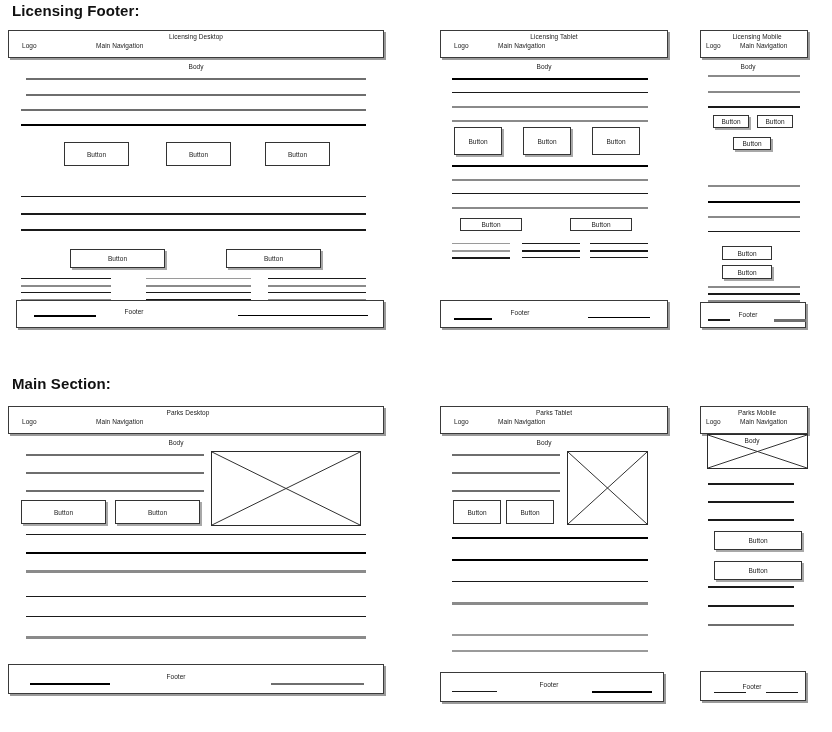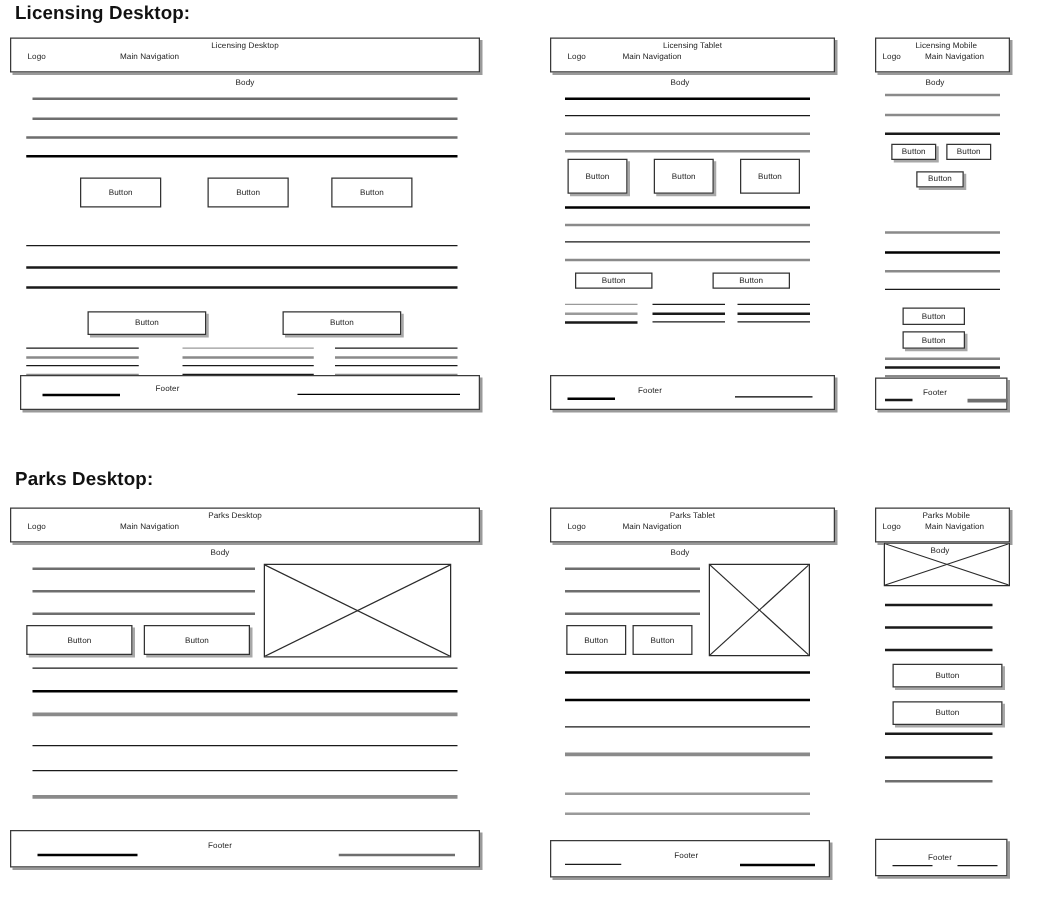--- a/index.html
+++ b/index.html
@@ -38,21 +38,21 @@
   .btn.sh{box-shadow:2px 2px 0 0 #a8a8a8;}
   
   .imgbox{position:absolute;box-sizing:border-box;border:1px solid #2b2b2b;background:#fff;}
   .imgbox svg{display:block;width:100%;height:100%;}
   .imgbox svg line{stroke:#2b2b2b;stroke-width:1;}
 </style>
 </head>
 <body>
 
 <div id="root">
-    <div class="section-title" style="left: 12px; top: 2px;">Licensing Desktop:</div>
+    <div class="section-title" style="left: 12px; top: 2px;">Licensing Footer:</div>
     <div class="wire" style="left: 8px; top: 30px; width: 376px; height: 295px;">
       <div class="chrome" style="left: 0px; top: 0px; width: 376px; height: 28px;"></div>
       <div class="lbl c" style="left: 188px; top: 3px;">Licensing Desktop</div>
       <div class="lbl" style="left: 14px; top: 12px;">Logo</div>
       <div class="lbl" style="left: 88px; top: 12px;">Main Navigation</div>
       <div class="lbl c" style="left: 188px; top: 33px;">Body</div>
       <div class="rule" style="left: 18px; top: 48px; width: 340px; height: 1.5px; background: rgb(110, 110, 110);"></div>
       <div class="rule" style="left: 18px; top: 64px; width: 340px; height: 1.5px; background: rgb(110, 110, 110);"></div>
       <div class="rule" style="left: 13px; top: 79px; width: 345px; height: 2px; background: rgb(110, 110, 110);"></div>
       <div class="rule" style="left: 13px; top: 94px; width: 345px; height: 2px; background: rgb(0, 0, 0);"></div>
@@ -133,21 +133,21 @@
       <div class="btn" style="left: 22px; top: 216px; width: 50px; height: 14px;">Button</div>
       <div class="btn sh" style="left: 22px; top: 235px; width: 50px; height: 14px;">Button</div>
       <div class="rule" style="left: 8px; top: 256px; width: 92px; height: 2px; background: rgb(138, 138, 138);"></div>
       <div class="rule" style="left: 8px; top: 263px; width: 92px; height: 1.5px; background: rgb(26, 26, 26);"></div>
       <div class="rule" style="left: 8px; top: 270px; width: 92px; height: 1.5px; background: rgb(138, 138, 138);"></div>
       <div class="chrome" style="left: 0px; top: 272px; width: 106px; height: 26px;"></div>
       <div class="lbl c" style="left: 48px; top: 281px;">Footer</div>
       <div class="rule" style="left: 8px; top: 289px; width: 22px; height: 1.5px; background: rgb(26, 26, 26);"></div>
       <div class="rule" style="left: 74px; top: 289px; width: 32px; height: 2.5px; background: rgb(110, 110, 110);"></div>
     </div>
-    <div class="section-title" style="left: 12px; top: 375px;">Parks Desktop:</div>
+    <div class="section-title" style="left: 12px; top: 375px;">Main Section:</div>
     <div class="wire" style="left: 8px; top: 406px; width: 376px; height: 295px;">
       <div class="chrome" style="left: 0px; top: 0px; width: 376px; height: 28px;"></div>
       <div class="lbl c" style="left: 180px; top: 3px;">Parks Desktop</div>
       <div class="lbl" style="left: 14px; top: 12px;">Logo</div>
       <div class="lbl" style="left: 88px; top: 12px;">Main Navigation</div>
       <div class="imgbox" style="left: 203px; top: 45px; width: 150px; height: 75px;">
         <svg viewBox="0 0 150 75" preserveAspectRatio="none">
           <line x1="0" y1="0" x2="150" y2="75"></line>
           <line x1="150" y1="0" x2="0" y2="75"></line>
         </svg>

